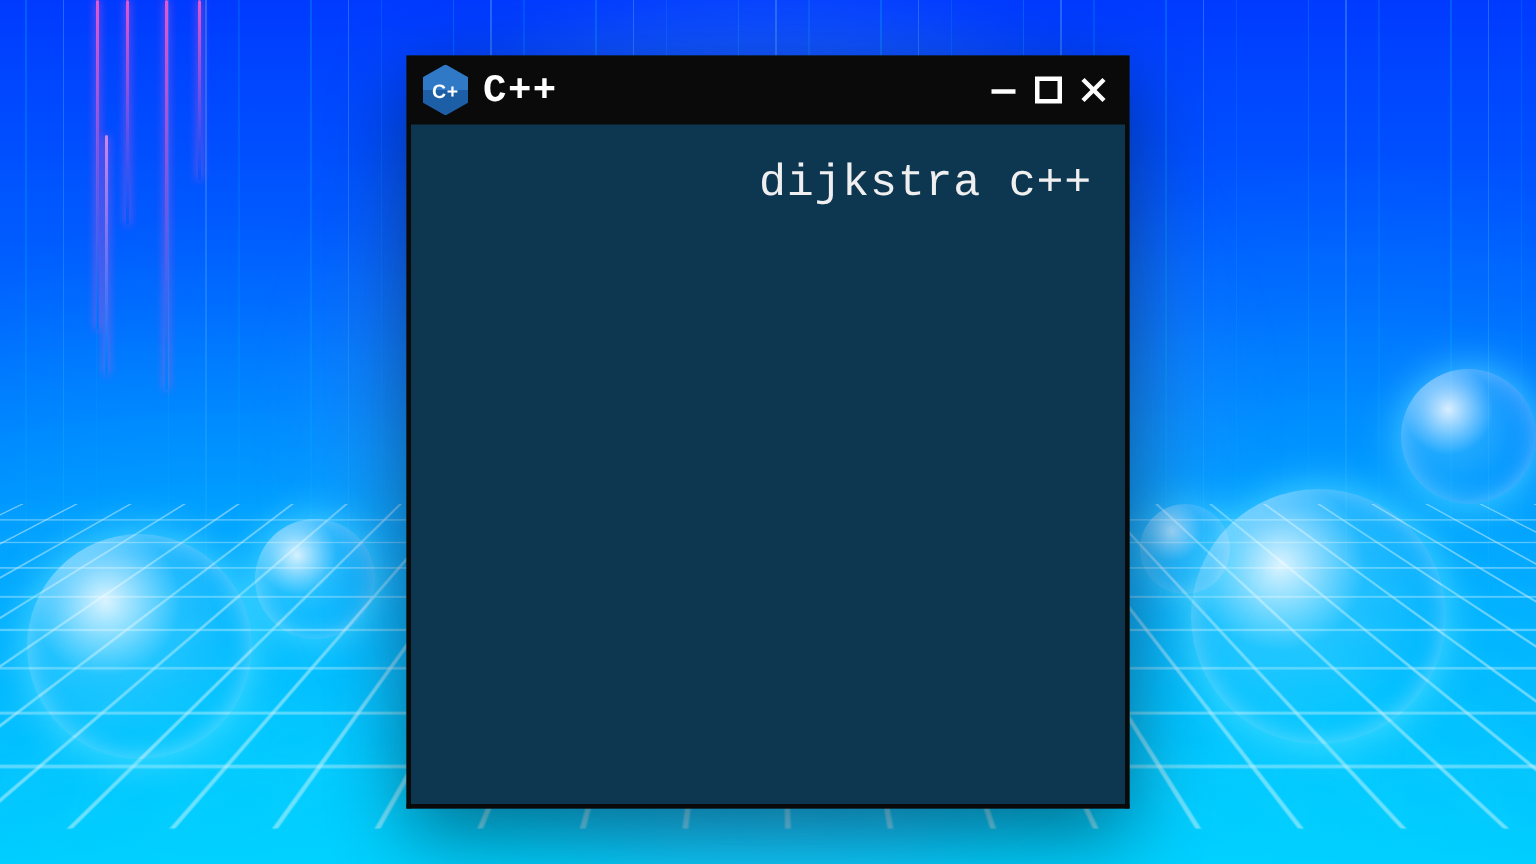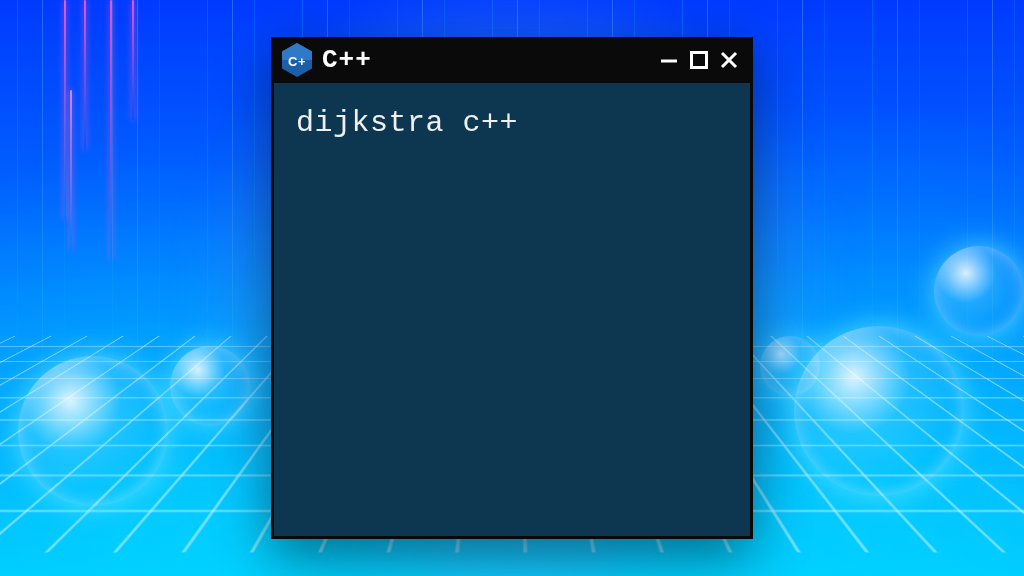--- a/index.html
+++ b/index.html
@@ -162,20 +162,21 @@
     justify-content: center;
     cursor: pointer;
   }
   .wc svg { display: block; }
 
   .body {
     padding: 20px 22px;
     color: #efefef;
     font: 400 30px/1.35 "Consolas", "Courier New", monospace;
     letter-spacing: .5px;
+    text-align: right;
   }
 </style>
 </head>
 <body>
 
 <div class="bg"></div>
 <div class="vlines"></div>
 
 <div class="pink-traces">
   <span style="left:64px;height:220px"></span>

